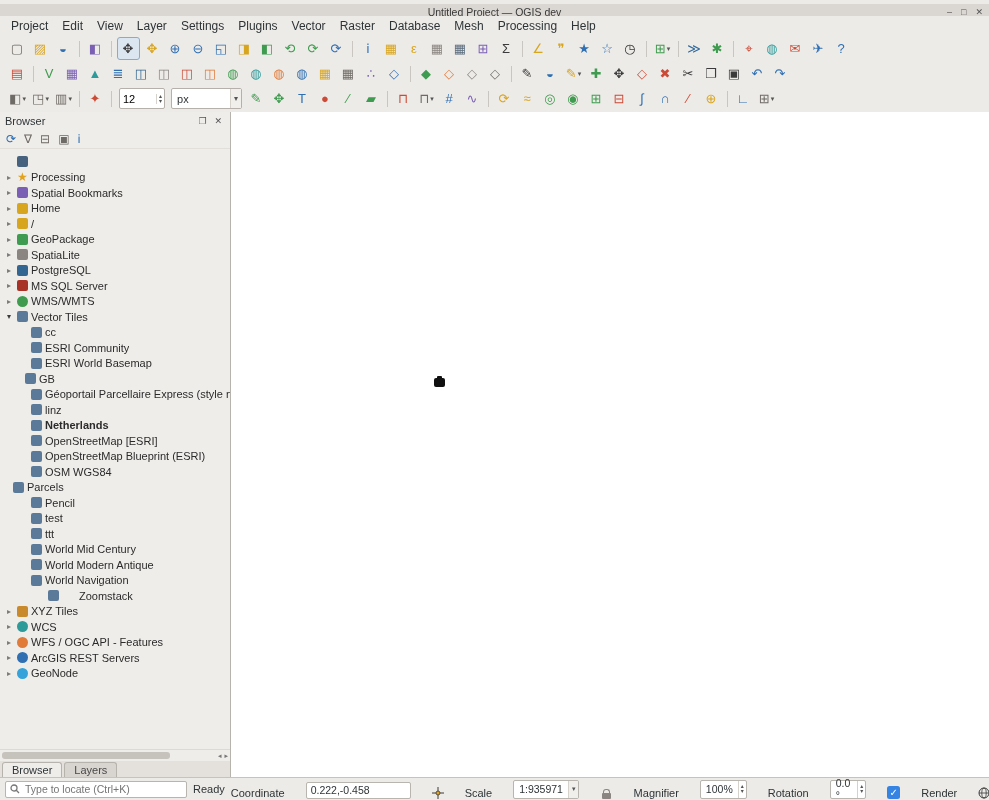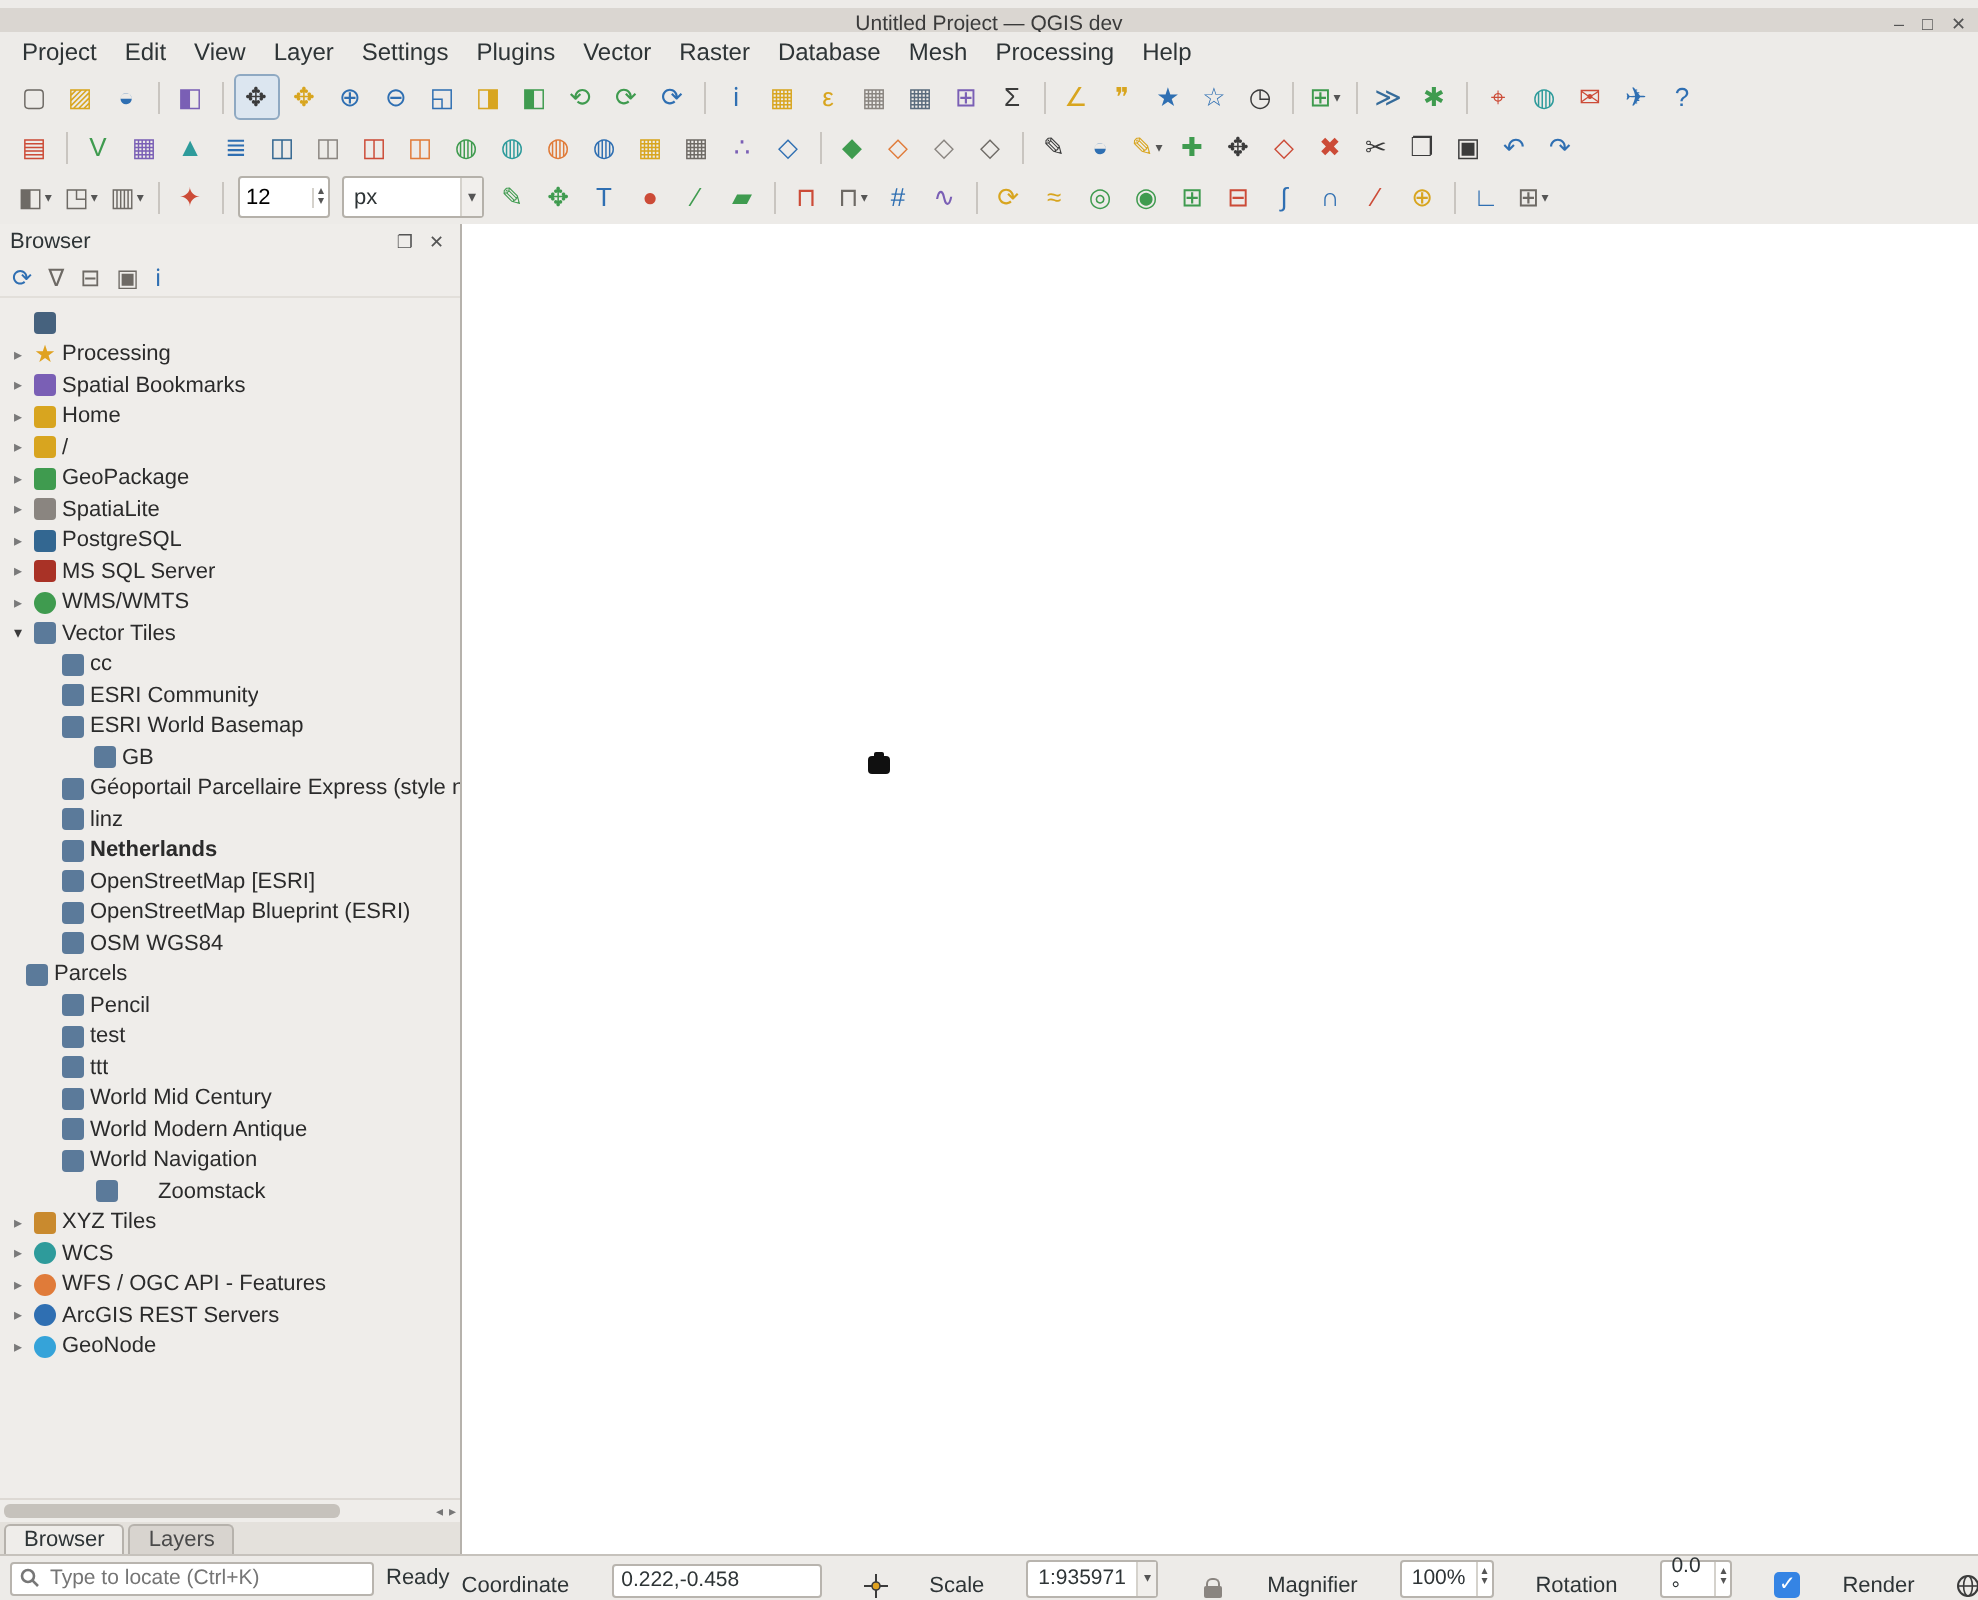--- a/index.html
+++ b/index.html
@@ -765,21 +765,21 @@
         <span class="ticn grid" style="background: rgb(91, 122, 154);"></span>
         <span class="tlbl">ESRI Community</span>
       </div>
 
       <div class="trw" style="padding-left: 18px;">
         <span class="texp"></span>
         <span class="ticn grid" style="background: rgb(91, 122, 154);"></span>
         <span class="tlbl">ESRI World Basemap</span>
       </div>
 
-      <div class="trw" style="padding-left: 34px;">
+      <div class="trw" style="padding-left: 12px;">
         <span class="texp"></span>
         <span class="ticn grid" style="background: rgb(91, 122, 154);"></span>
         <span class="tlbl">GB</span>
       </div>
 
       <div class="trw" style="padding-left: 18px;">
         <span class="texp"></span>
         <span class="ticn grid" style="background: rgb(91, 122, 154);"></span>
         <span class="tlbl">Géoportail Parcellaire Express (style noir</span>
       </div>

